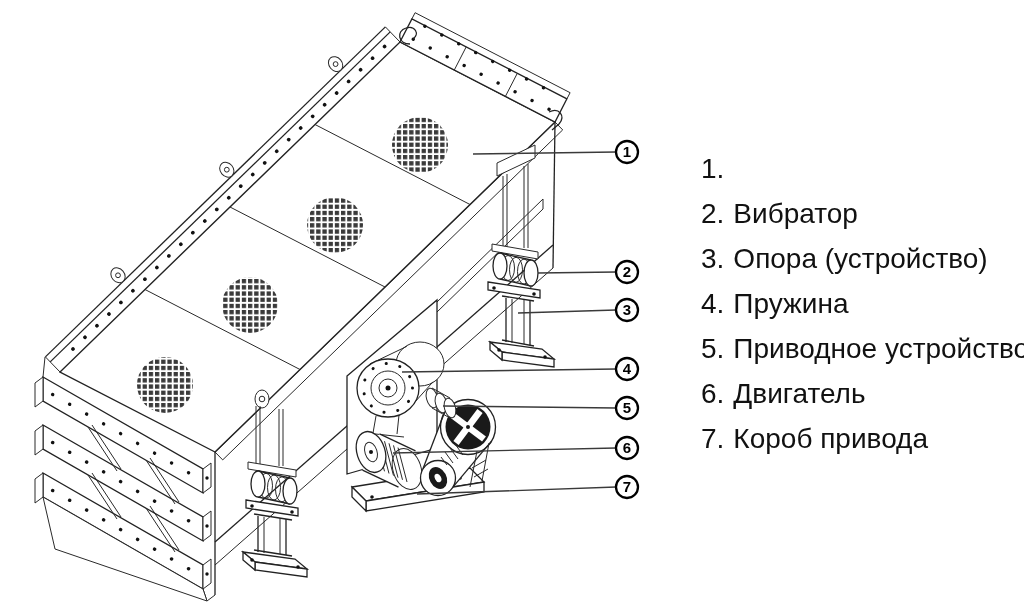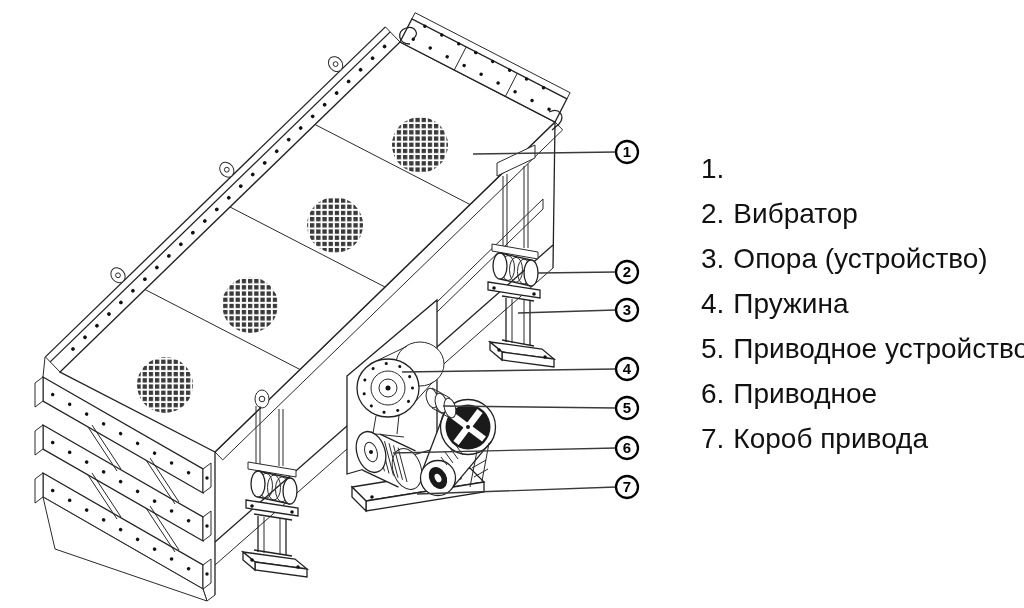--- a/index.html
+++ b/index.html
@@ -363,21 +363,21 @@
     <div class="legend-item">
       <span class="legend-num">4.</span>
       <span>Пружина</span>
     </div>
     <div class="legend-item">
       <span class="legend-num">5.</span>
       <span>Приводное устройство</span>
     </div>
     <div class="legend-item">
       <span class="legend-num">6.</span>
-      <span>Приводное</span>
+      <span>Двигатель</span>
     </div>
     <div class="legend-item">
       <span class="legend-num">7.</span>
       <span>Короб привода</span>
     </div>
   </div>
 
 </div>
 
 </body></html>

